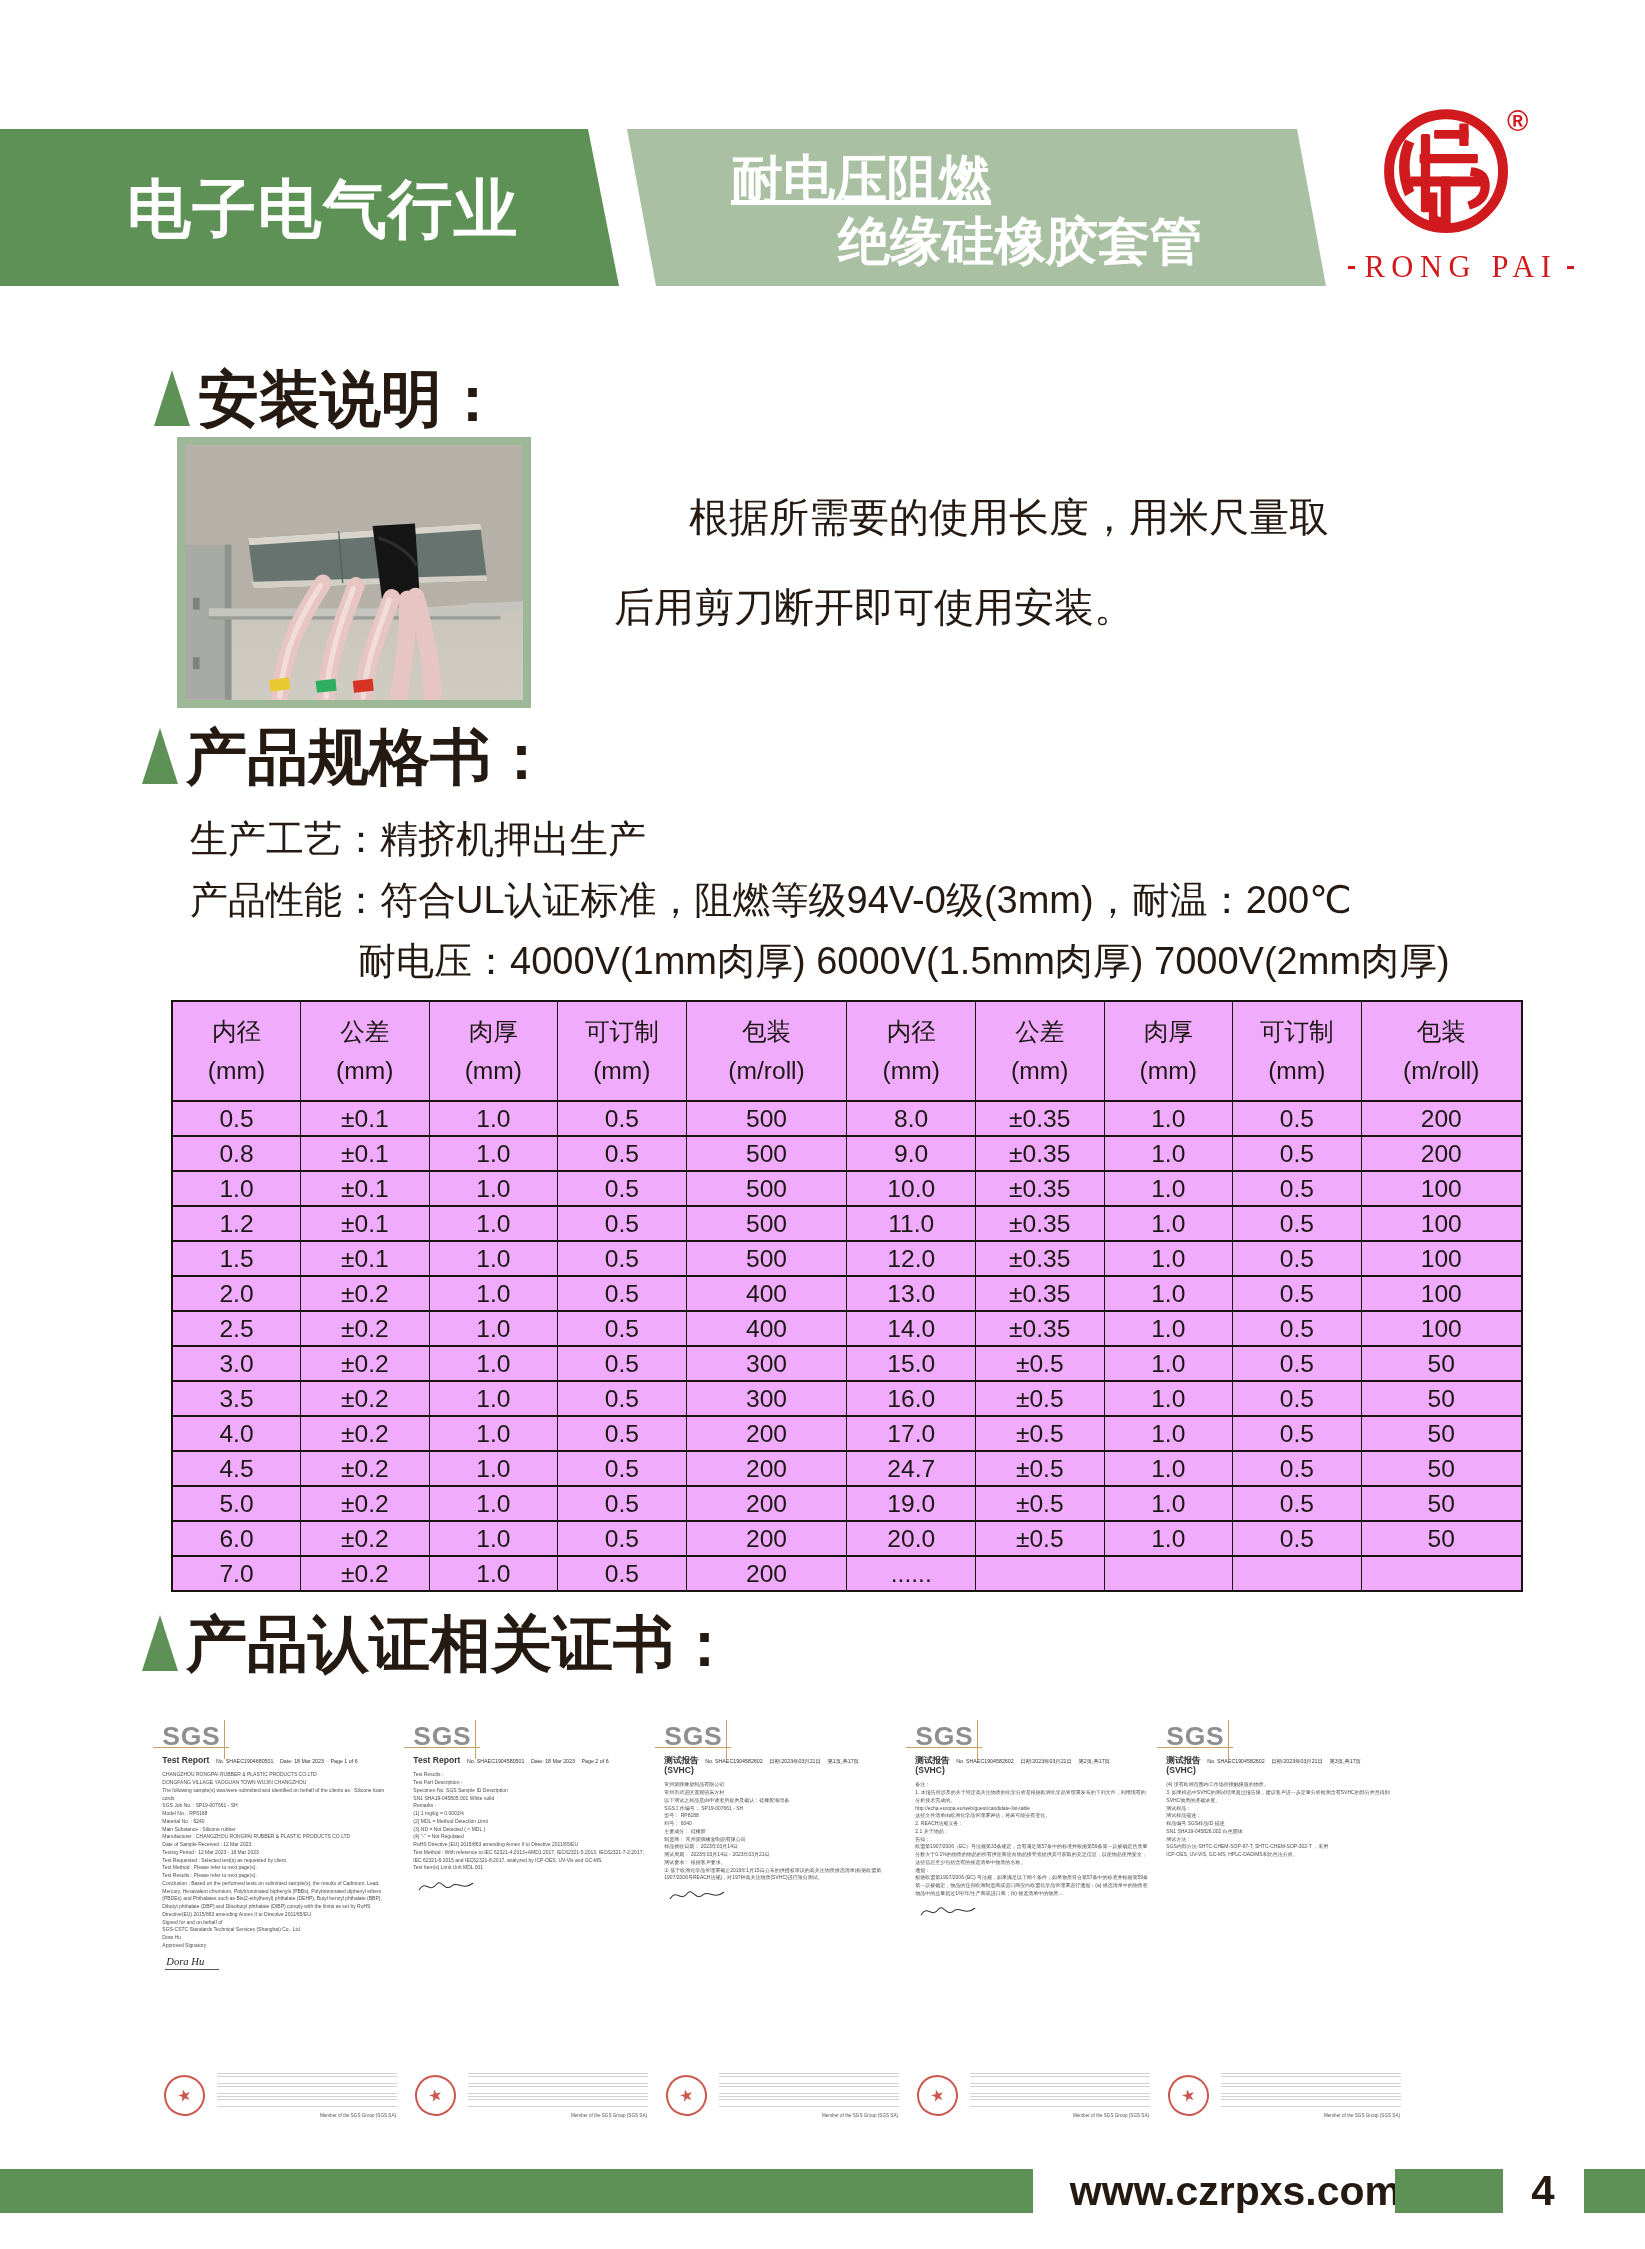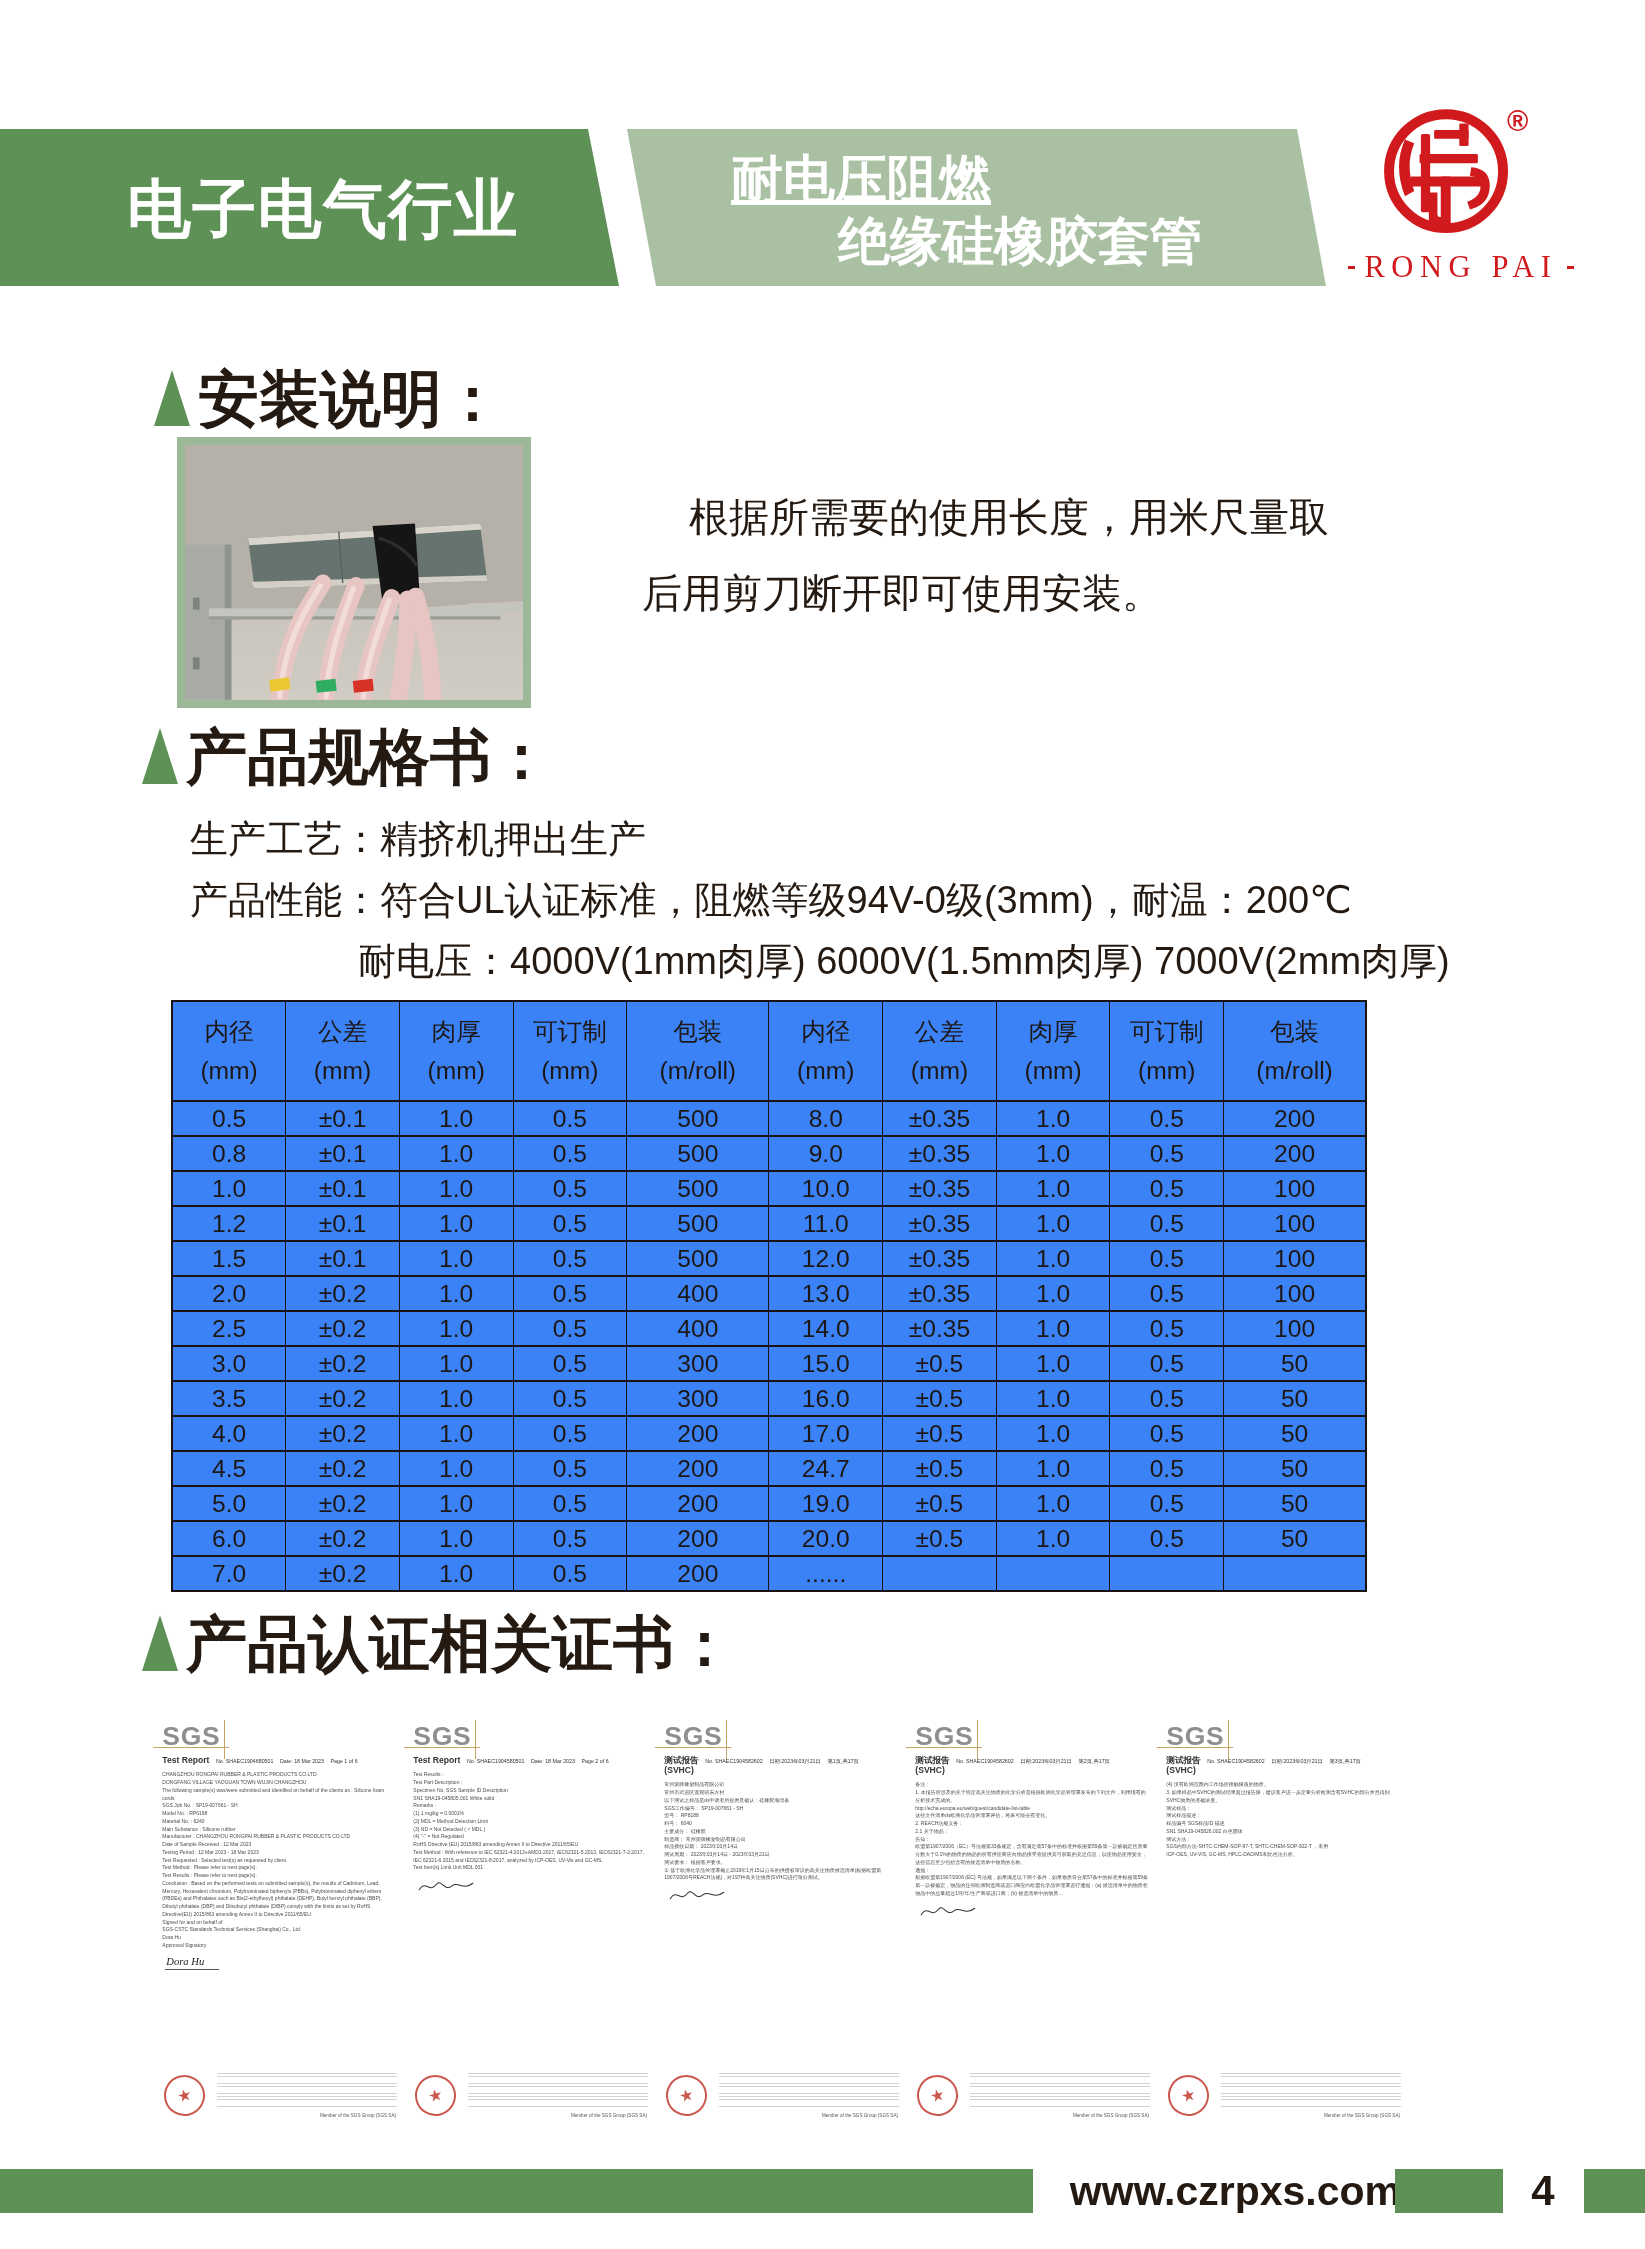--- a/index.html
+++ b/index.html
@@ -38,31 +38,31 @@
   .tri{width:0;height:0;border-left:18.6px solid transparent;border-right:18.6px solid transparent;
        border-bottom:56px solid var(--green-dark);margin-bottom:4px;}
   .sec-title{font-size:61px;font-weight:bold;line-height:1.0;color:var(--ink);white-space:nowrap;}
 
   
   .photo{position:absolute;left:177px;top:437px;width:338px;height:255px;
          border:8.6px solid var(--photo-frame);background:#c4bfb7;}
   .photo svg{display:block;}
 
   .cap1{position:absolute;left:689px;top:490px;font-size:40px;color:var(--ink);white-space:nowrap;}
-  .cap2{position:absolute;left:614px;top:566px;font-size:40px;color:var(--ink);white-space:nowrap;margin-left:28px;}
+  .cap2{position:absolute;left:614px;top:580px;font-size:40px;color:var(--ink);white-space:nowrap;}
 
   
   .spec-line{position:absolute;font-size:38px;color:var(--ink);white-space:nowrap;}
   .spec-l1{left:190px;top:814px;}
   .spec-l2{left:190px;top:875px;}
   .spec-l3{left:358px;top:936px;}
 
   
-  table.spec{position:absolute;left:171px;top:1000px;width:1196px;border-collapse:collapse;
-             table-layout:fixed;background:#3b82f6;}
+  table.spec{position:absolute;left:171px;top:1000px;width:1352px;border-collapse:collapse;
+             table-layout:fixed;background:#f0abfc;}
   table.spec,table.spec th,table.spec td{border:solid #1b1310;}
   table.spec{border-width:2.7px;}
   table.spec th,table.spec td{border-width:2px 1.3px;text-align:center;vertical-align:middle;
              padding:0;color:#1c1714;}
   table.spec th{height:98px;font-weight:normal;font-size:24.6px;line-height:1.6;}
   table.spec td{height:33px;font-size:24.6px;}
   col.c-pack{width:12.2%;}
   col.c-std{width:9.75%;}
 
   

